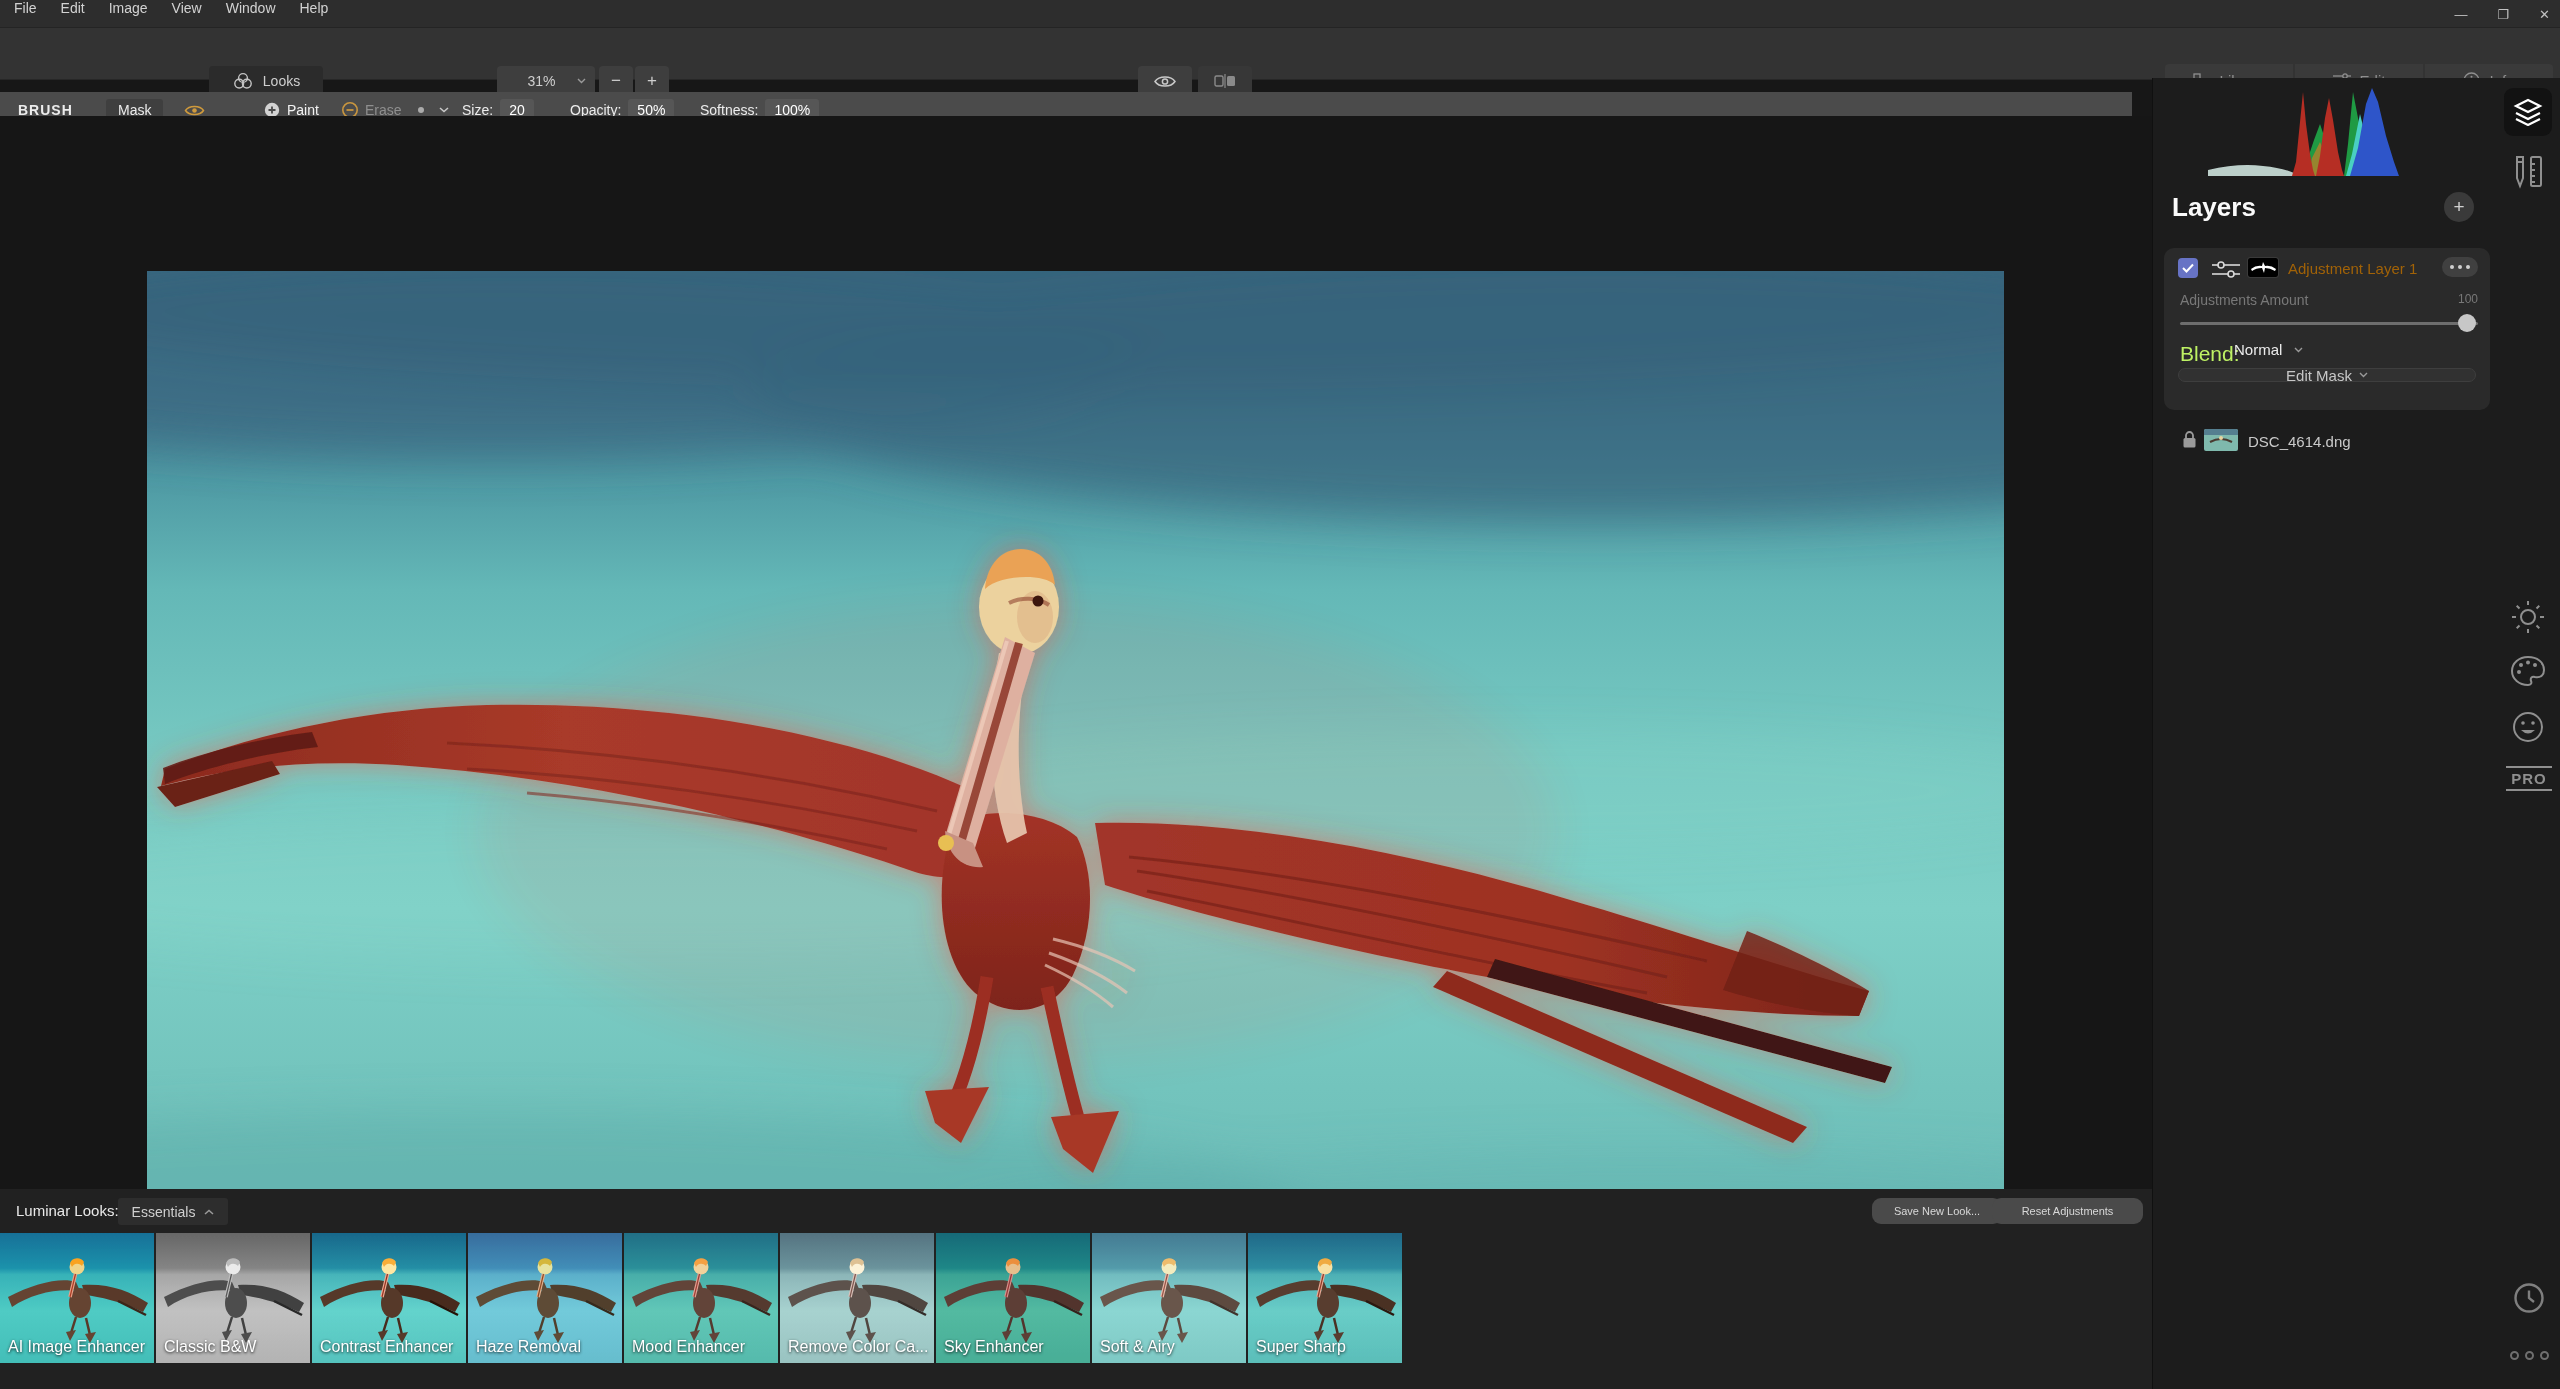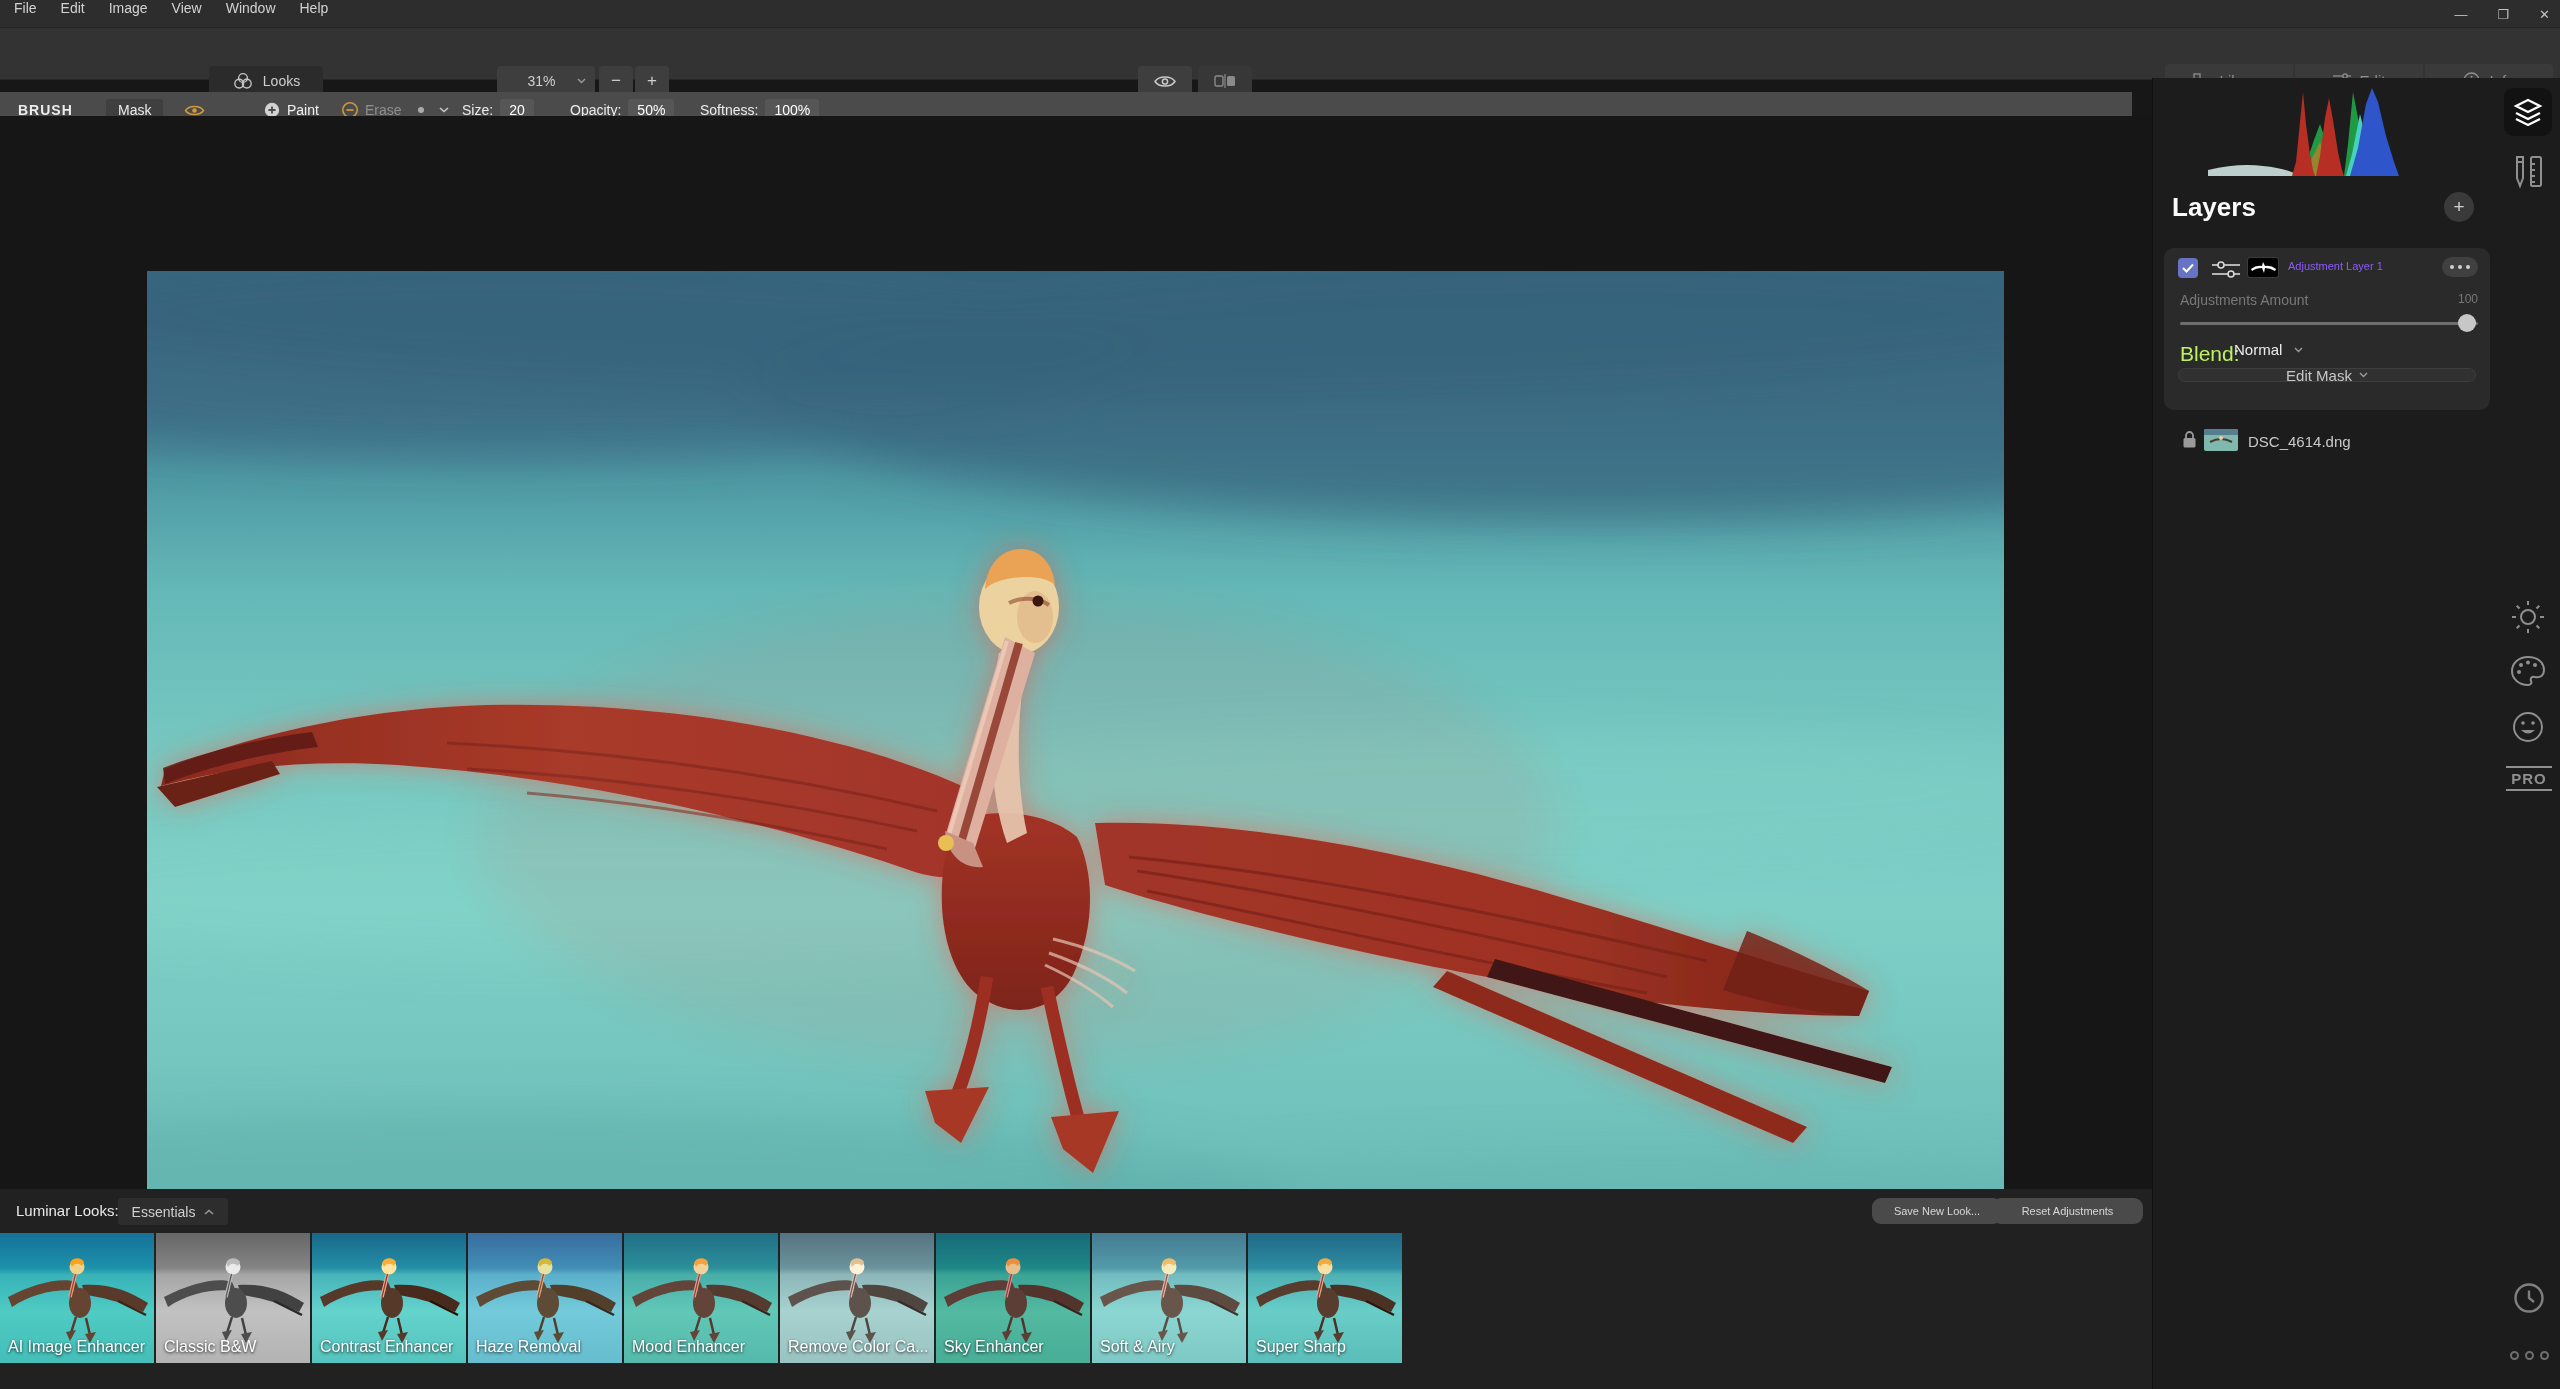--- a/index.html
+++ b/index.html
@@ -39,21 +39,21 @@
   
   .rpanel{position:absolute;left:2152px;top:78px;width:345px;height:1311px;background:#1c1c1c;border-left:1px solid #101010}
   .rail{position:absolute;left:2497px;top:78px;width:63px;height:1311px;background:#1c1c1c}
   .hist{position:absolute;left:2208px;top:84px;width:200px;height:92px}
   .layers-title{position:absolute;left:2172px;top:192px;font-size:26px;font-weight:600;color:#fafafa}
   .add-btn{position:absolute;left:2444px;top:192px;width:30px;height:30px;border-radius:50%;background:#3a3a3a;color:#d0d0d0;font-size:19px;display:flex;align-items:center;justify-content:center}
   .layer-card{position:absolute;left:2164px;top:248px;width:326px;height:162px;border-radius:10px;background:#2a2a2a}
   .checkbox{position:absolute;left:2178px;top:258px;width:20px;height:20px;border-radius:4px;background:#6773c5;display:flex;align-items:center;justify-content:center}
   .adj-icon{position:absolute;left:2212px;top:261px;color:#d9d9d9}
   .mask-thumb{position:absolute;left:2248px;top:258px;width:30px;height:19px;background:#000;border-radius:2px;outline:1px solid #3a3a3a}
-  .layer-name{position:absolute;left:2288px;top:260px;font-size:11px;color:#8b5cf6}
+  .layer-name{position:absolute;left:2288px;top:260px;font-size:15px;color:#a16207}
   .more-btn{position:absolute;left:2442px;top:257px;width:36px;height:20px;border-radius:10px;background:#404040;display:flex;align-items:center;justify-content:center;gap:4px}
   .more-btn i{width:4px;height:4px;border-radius:50%;background:#d0d0d0}
   .amount-label{position:absolute;left:2180px;top:292px;font-size:14px;color:#787878}
   .amount-value{position:absolute;left:2430px;top:292px;width:48px;text-align:right;font-size:12px;color:#787878}
   .slider-track{position:absolute;left:2180px;top:322px;width:298px;height:3px;border-radius:2px;background:#6e6e6e}
   .slider-knob{position:absolute;left:2458px;top:314px;width:18px;height:18px;border-radius:50%;background:#c7c7c7}
   .blend-label{position:absolute;left:2180px;top:342px;font-size:21px;color:#bef264}
   .blend-value{position:absolute;left:2234px;top:341px;font-size:15px;color:#ececec;display:flex;align-items:center;gap:12px}
   .editmask-btn{position:absolute;left:2178px;top:368px;width:298px;height:14px;border-radius:9px;background:#313131;border:1px solid #3e3e3e;color:#c7c7c7;font-size:15px;display:flex;align-items:center;justify-content:center;gap:7px}
   .lock-icon{position:absolute;left:2182px;top:430px;color:#9a9a9a}

